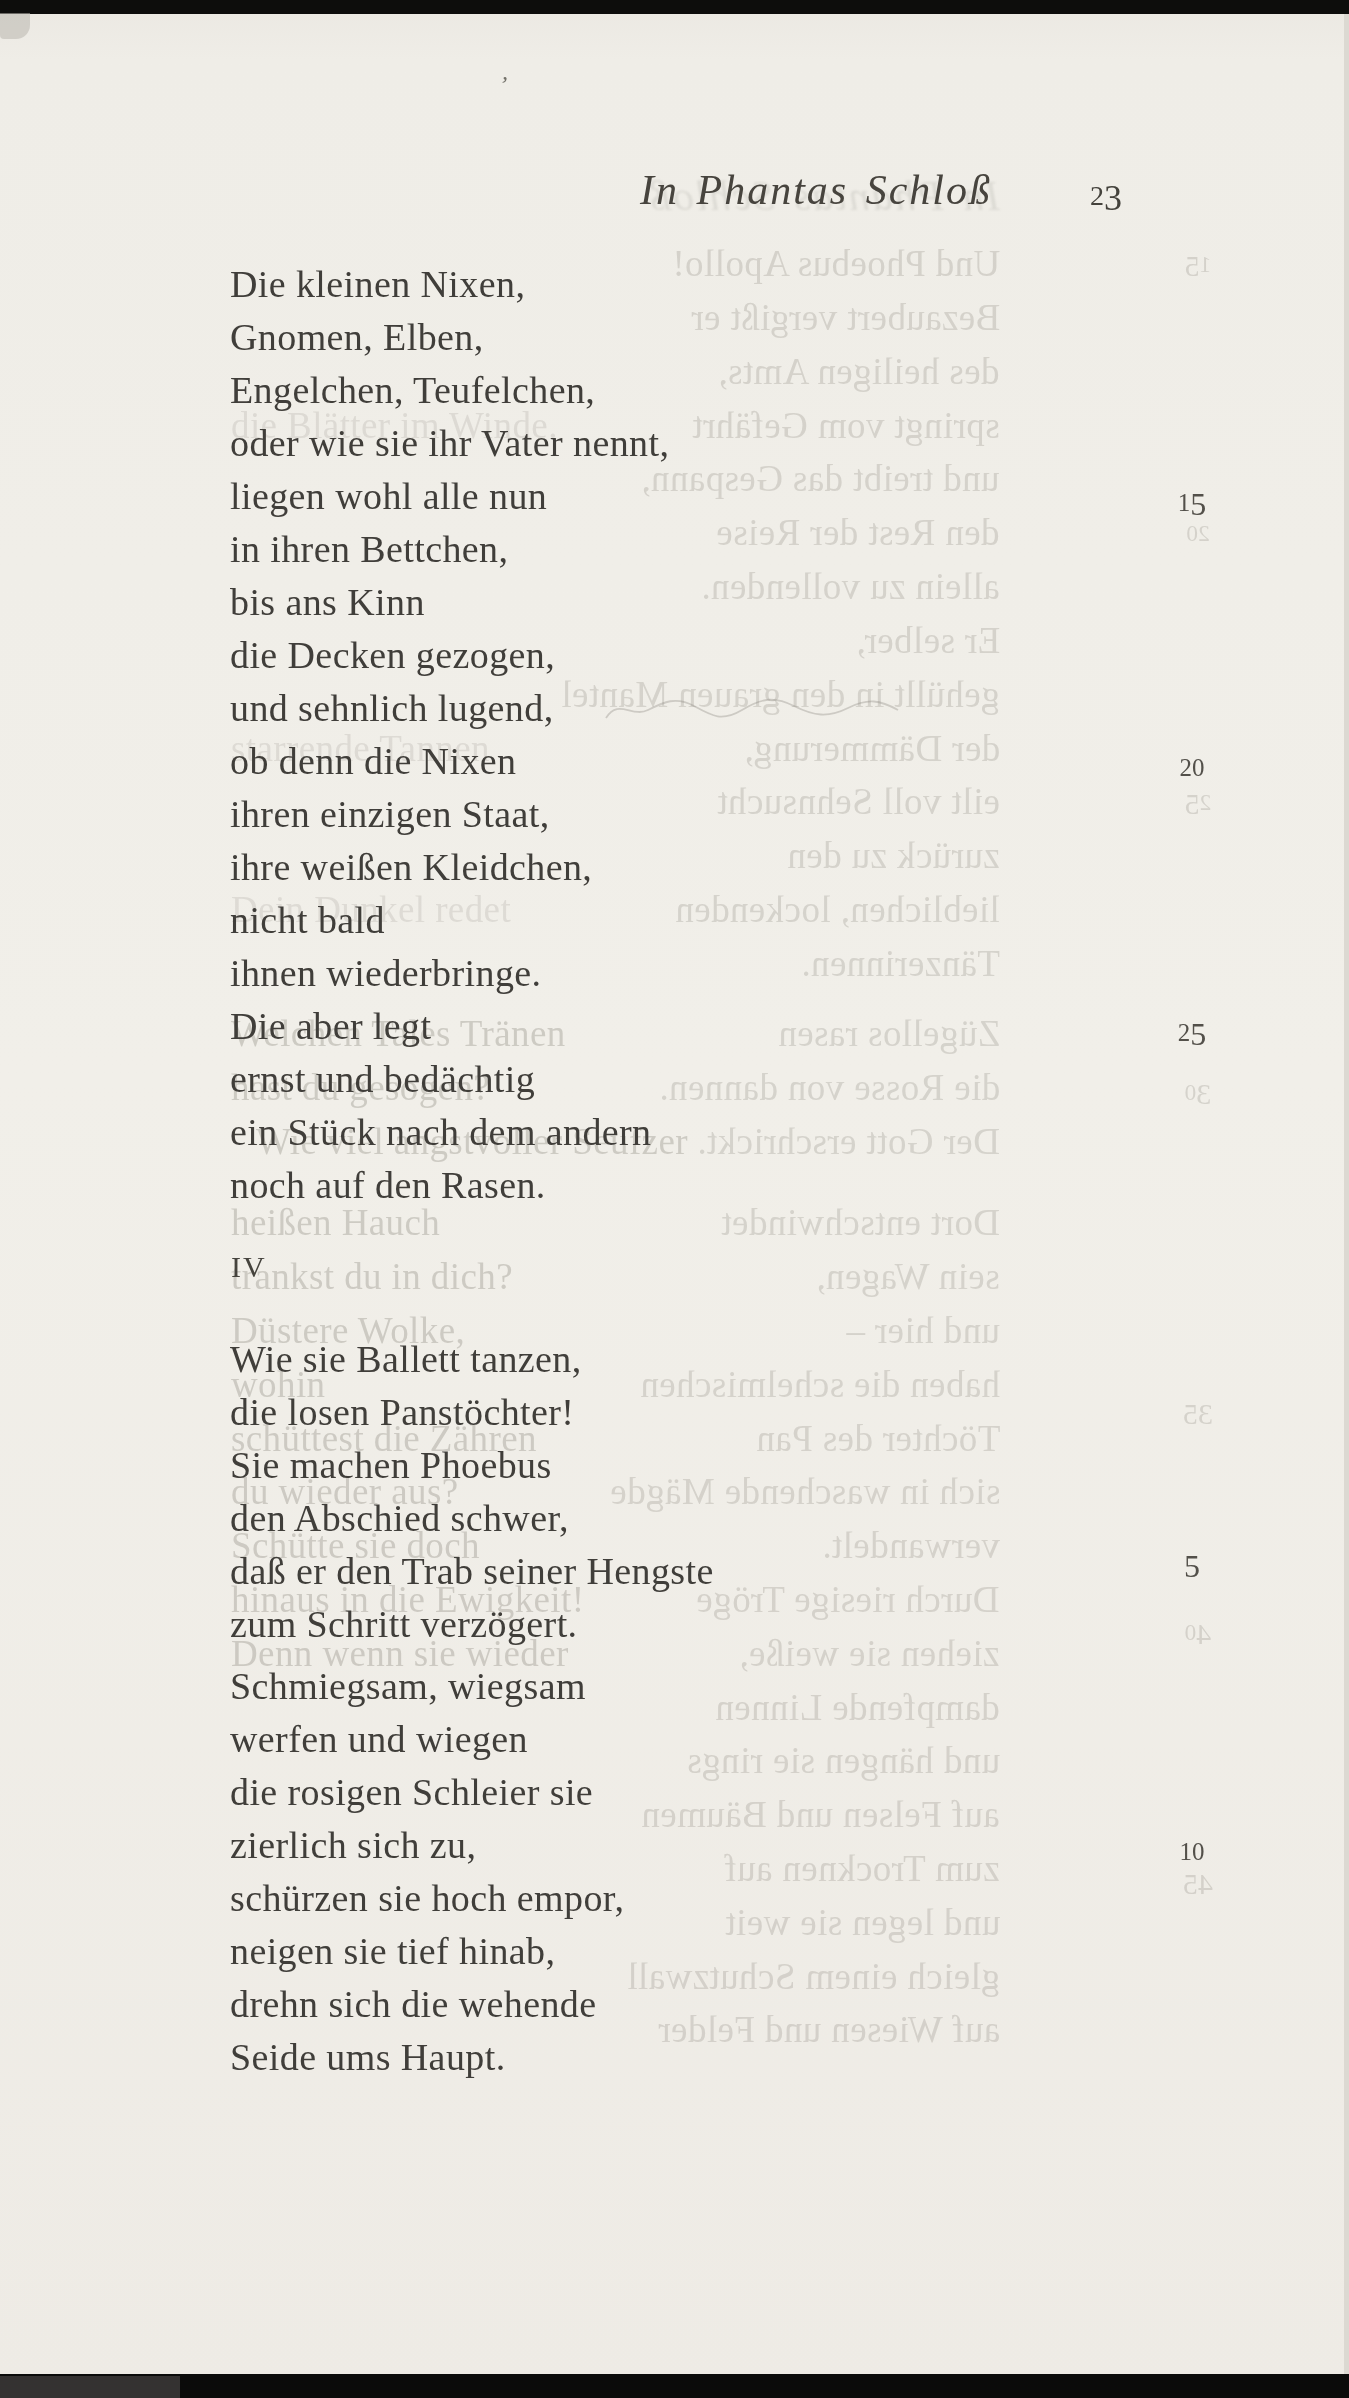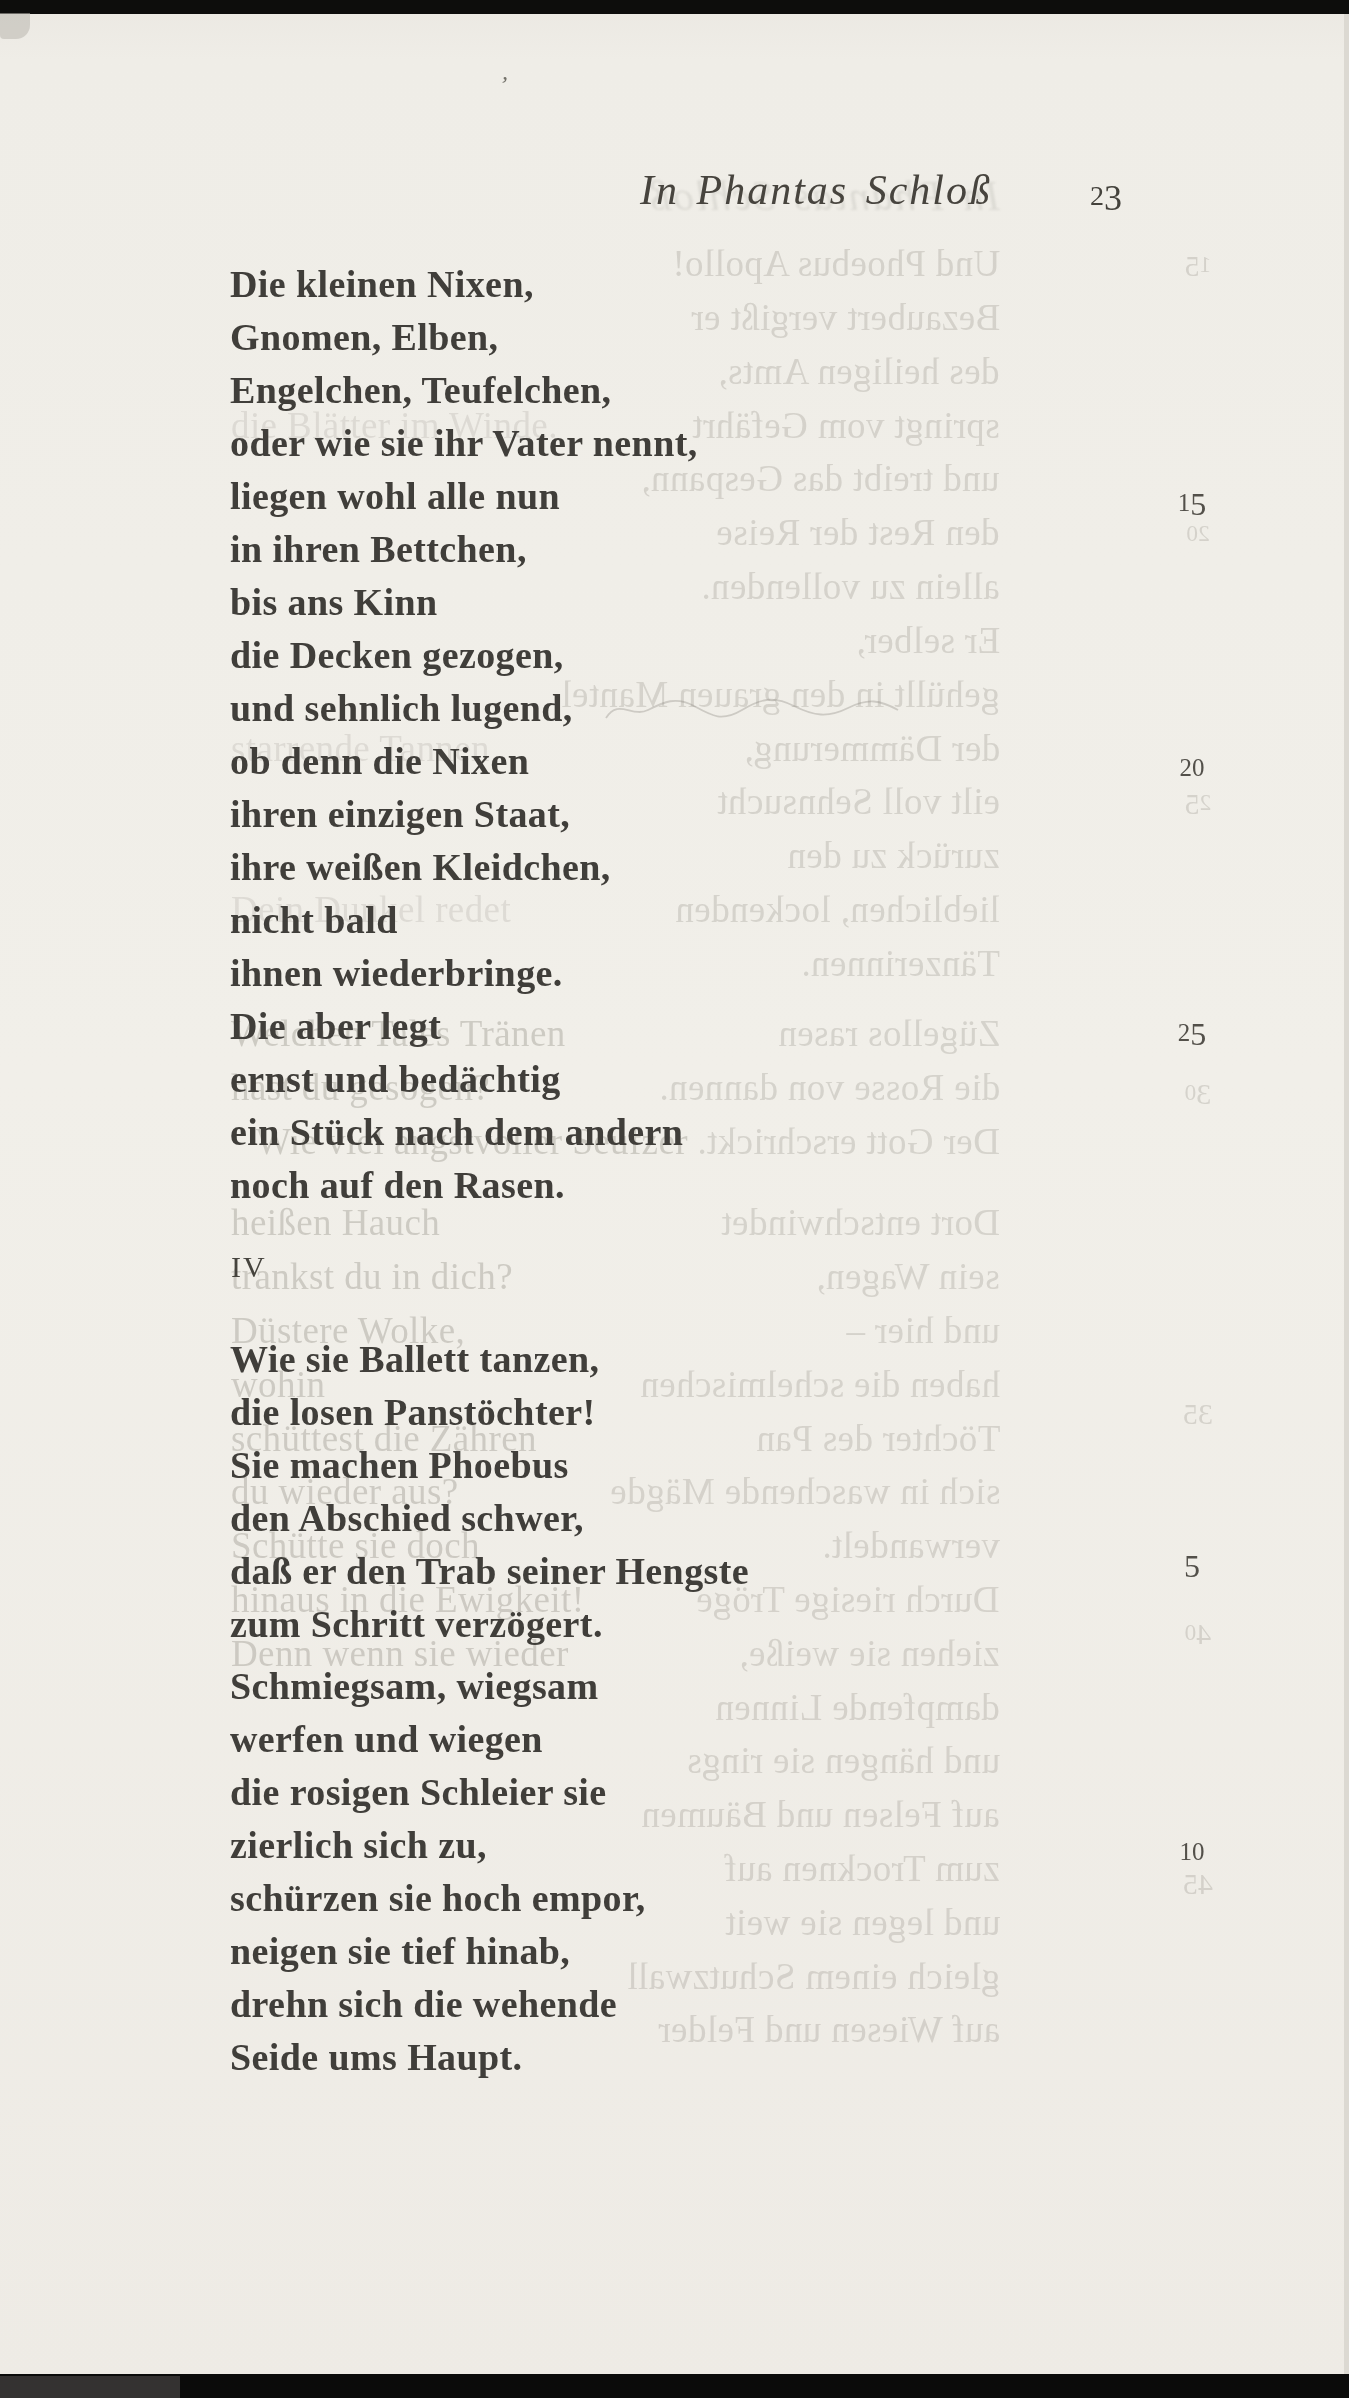--- a/index.html
+++ b/index.html
@@ -19,21 +19,21 @@
     position:absolute; left:640px; top:166px;
     font-style:italic; font-size:42px; letter-spacing:2px; word-spacing:5px;
     color:#47443e; white-space:nowrap;
   }
   .page-num {
     position:absolute; left:1090px; top:172px;
     font-size:36px; color:#44423c; white-space:nowrap;
   }
 
   .poem-block { position:absolute; left:230px; font-size:38px; line-height:53px;
-    color:#403e3a; letter-spacing:.4px; white-space:nowrap;font-weight:bold; }
+    color:#403e3a; letter-spacing:.4px; white-space:nowrap; }
   .section-heading { position:absolute; left:231px; font-size:30px; letter-spacing:2px; color:#45433d; }
 
   .margin-num { position:absolute; left:1168px; width:48px; text-align:center;
     font-size:32px; color:#53504a; }
 
   
   .d-xh { font-size:.78em; }
   .d-desc { display:inline-block; transform:translateY(.13em); }
 
   

